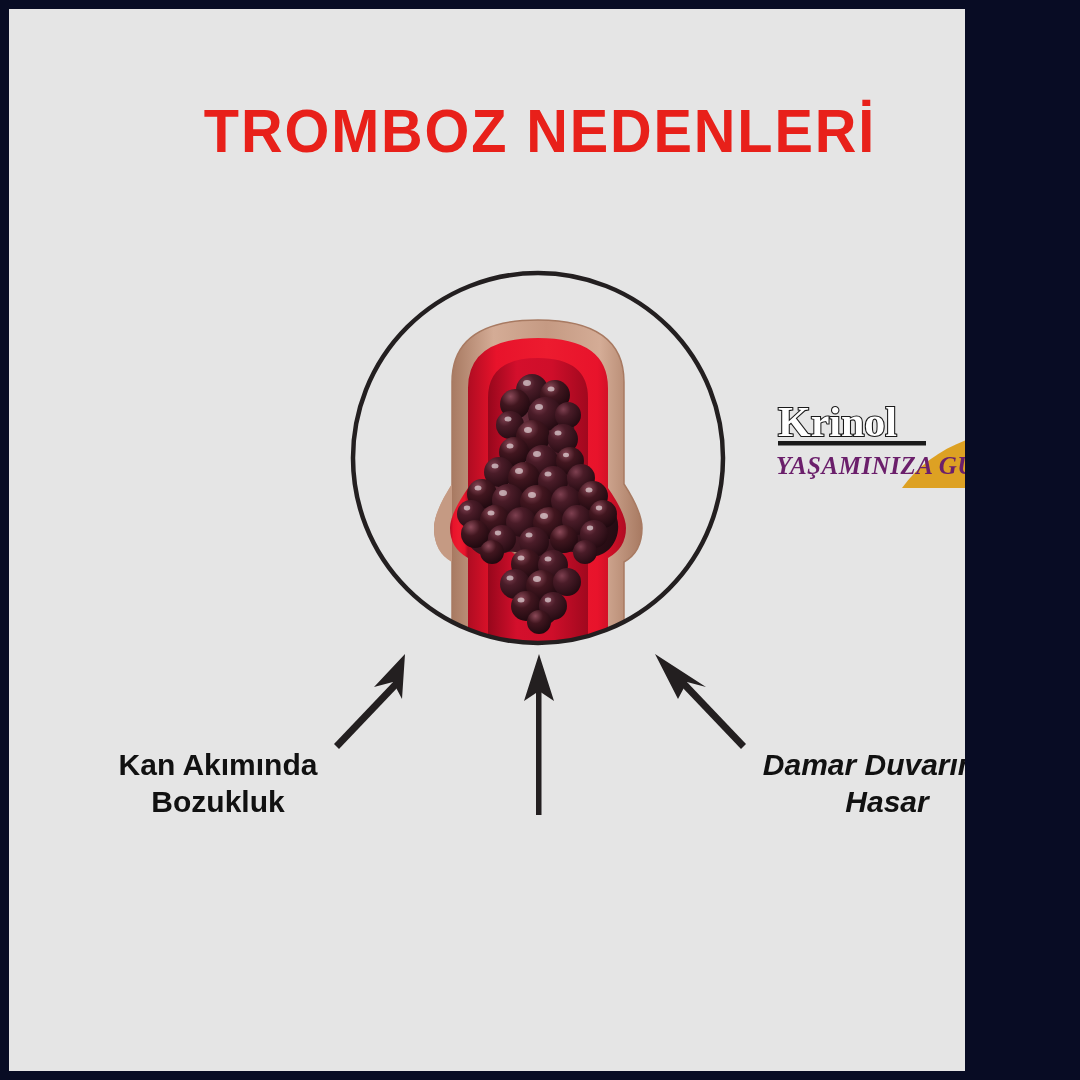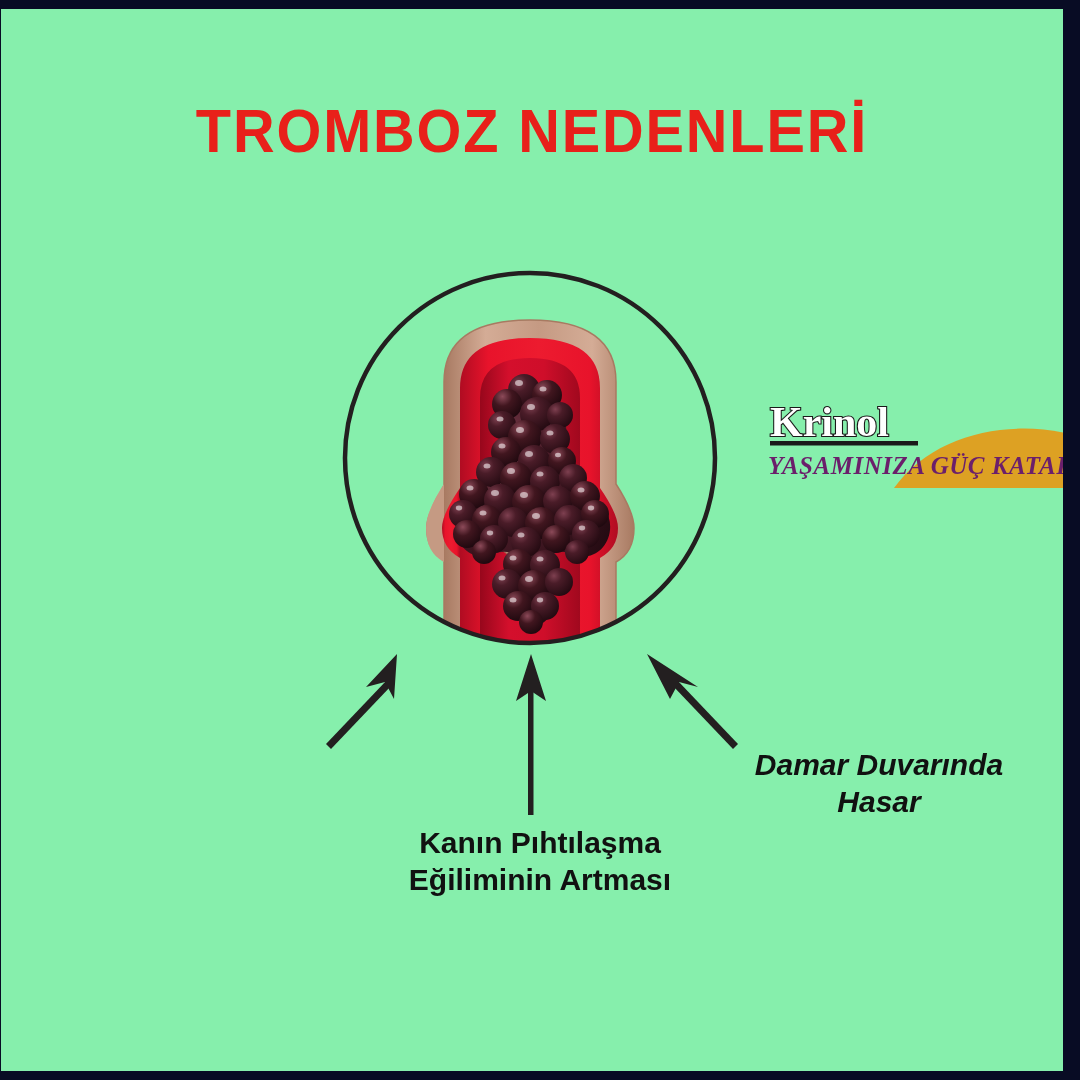--- a/index.html
+++ b/index.html
@@ -4,23 +4,23 @@
 <style>
   html,body{margin:0;padding:0;}
   body{
     width:1080px;height:1080px;
     background:#080c24;
     font-family:"Liberation Sans", sans-serif;
     overflow:hidden;
   }
   #poster{
     position:absolute;
-    left:1px;top:9px;
-    width:1062px;height:1062px;
-    background:#86efac;
+    left:9px;top:9px;
+    width:956px;height:1062px;
+    background:#e5e5e5;
     overflow:hidden;
   }
   
   #title{
     position:absolute;
     left:0;top:86px;
     width:1062px;
     text-align:center;
     color:#e8201a;
     font-family:"Liberation Sans Narrow","Liberation Sans",sans-serif;
@@ -305,20 +305,20 @@
         </g>
 
         <g>
           <path d="M732,740 L672,677 L677,672 L737,735 Z"></path>
           <path d="M646,645 L697,678 L678,673 L669,690 Z"></path>
         </g>
       </g>
     </svg>
   </div>
 
-
-  <div class="label" id="label-center">Kanın Pıhtılaşma
-Eğiliminin Artması</div>
+  <div class="label" id="label-left">Kan Akımında
+Bozukluk</div>
+
 
   <div class="label" id="label-right">Damar Duvarında
 Hasar</div>
 
 </div>
 
 </body></html>

